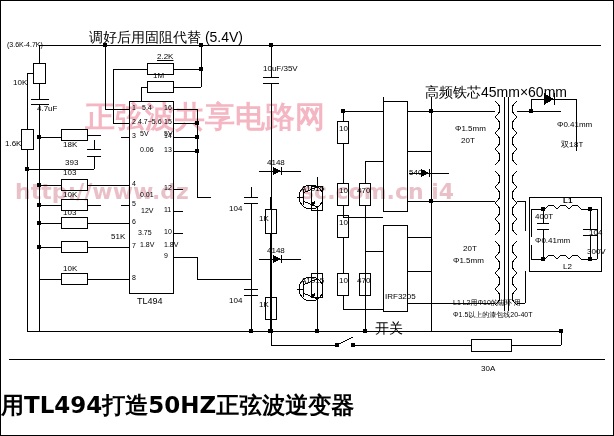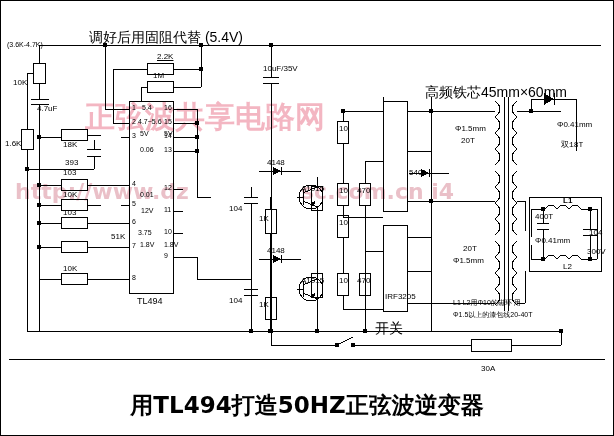--- a/index.html
+++ b/index.html
@@ -26,21 +26,20 @@
     white-space:nowrap;
     line-height:1;
     font-family:"Liberation Sans", sans-serif;
   }
   .lbl.cn{font-size:14px;}
   .lbl.sm{font-size:7px;}
   .title{
     position:absolute;
     left:0;right:0;
     bottom:14px;
-    text-align:center;
     font-size:23px;
     font-weight:bold;
     font-family:"DejaVu Sans", sans-serif;
     color:#000;
     letter-spacing:0px;
   }
   .wm{
     position:absolute;
     color:#f0b9c4;
     opacity:.85;

